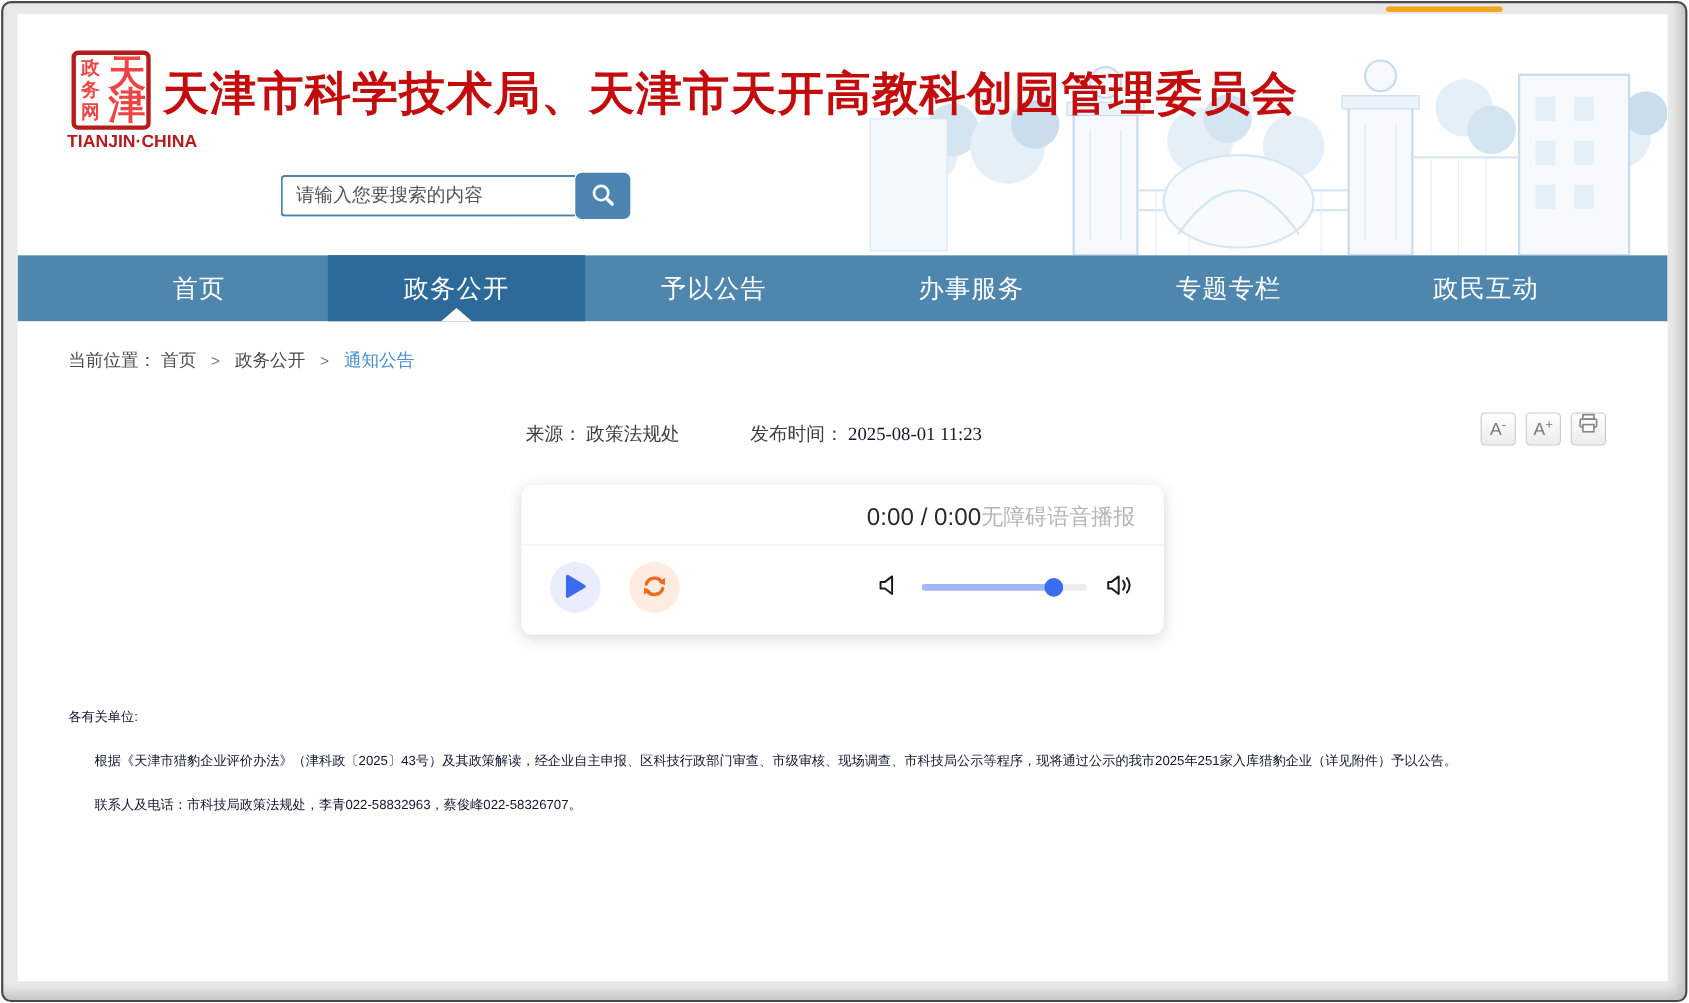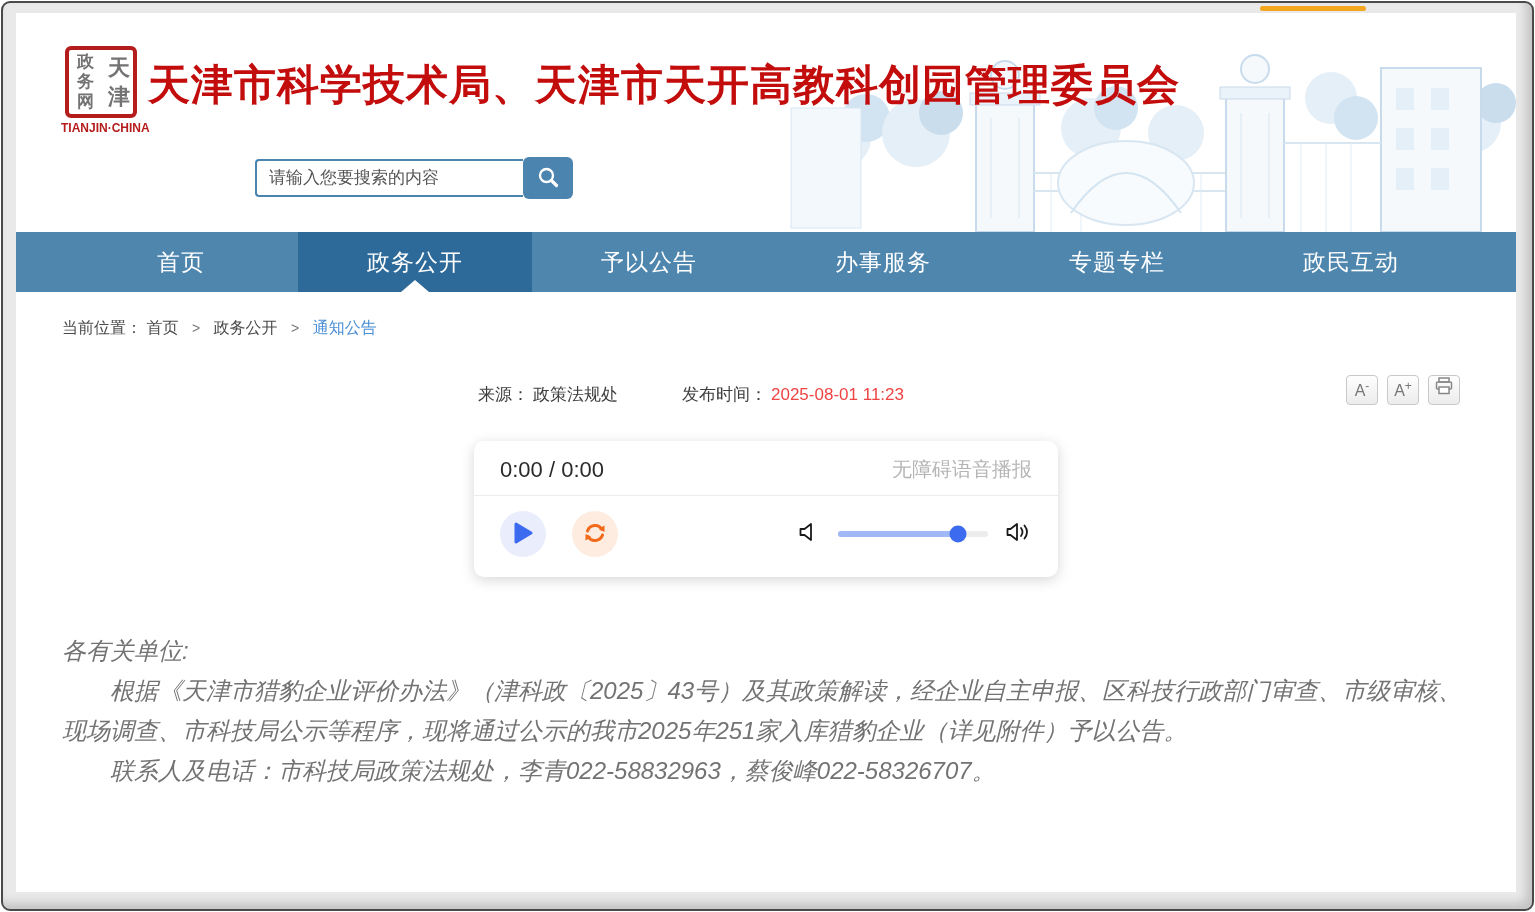--- a/index.html
+++ b/index.html
@@ -27,24 +27,24 @@
   
   .site-header { position: relative; height: 219px; background: #fff; overflow: hidden; }
   .watercolor { position: absolute; right: 0; bottom: 0; width: 745px; height: 219px; pointer-events: none; }
   .logo { position: absolute; left: 45px; top: 33px; width: 80px; text-align: center; }
   .seal {
     width: 72px; height: 72px; margin: 0 auto;
     border: 4px solid #b51c1c; border-radius: 6px;
     display: flex; flex-direction: row-reverse; align-items: center; justify-content: center;
     gap: 3px; background: #fff;
   }
-  .seal-col { display: flex; flex-direction: column; align-items: center; color: #737373; font-weight: bold; }
-  .seal-col.big { font-size: 22px; line-height: 29px; font-family: Liberation Serif, serif; }
+  .seal-col { display: flex; flex-direction: column; align-items: center; color: #ef4444; font-weight: bold; }
+  .seal-col.big { font-size: 34px; line-height: 29px; font-family: Liberation Serif, serif; }
   .seal-col.small { font-size: 17px; line-height: 20px; }
-  .seal-caption { margin-top: 3px; font-size: 12px; font-weight: bold; color: #b51c1c; letter-spacing: 0px; white-space: nowrap; }
+  .seal-caption { margin-top: 3px; font-size: 16px; font-weight: bold; color: #b51c1c; letter-spacing: 0px; white-space: nowrap; }
   .site-title {
     position: absolute; left: 132px; top: 44px;
     font-size: 42px; font-weight: bold; color: #c30d0d; letter-spacing: 1px;
     white-space: nowrap;
   }
   .search-bar { position: absolute; left: 239px; top: 144px; display: flex; align-items: center; height: 42px; }
   .search-input {
     width: 268px; height: 38px; border: 2px solid #4b84af; border-right: none;
     border-radius: 4px 0 0 4px; padding: 0 12px; font-size: 17px; color: #333;
     outline: none; font-family: "Liberation Sans", sans-serif;
@@ -77,58 +77,58 @@
 
   
   .article-title {
     margin-top: 46px; text-align: center;
     font-size: 28px; font-weight: bold; color: #2b2b2b; letter-spacing: 1px;
   }
   .meta-row { position: relative; margin-top: 44px; height: 30px; font-size: 17px; color: #3d3d3d; }
   .meta-left { padding-left: 462px; display: flex; }
   .meta-source { margin-right: 64px; }
   .meta-value { margin-left: 4px; }
-  .meta-time-value { margin-left: 4px; color: #ef4444; }
+  .meta-time-value { margin-left: 4px; color: #0f172a; font-family: Liberation Serif, serif; }
   .tools { position: absolute; right: 56px; top: -8px; display: flex; gap: 9px; }
   .tool-btn {
     width: 32px; height: 30px; border: 1px solid #c9c9c9; border-radius: 4px;
     background: linear-gradient(#fefefe, #ececec); color: #777;
     font-size: 16px; cursor: pointer; display: flex; align-items: flex-end; justify-content: center;
     padding-bottom: 4px; position: relative; font-family: "Liberation Sans", sans-serif;
   }
   .tool-sign { font-size: 12px; position: relative; top: -7px; }
 
   
   .player {
     width: 584px; margin: 28px auto 0; background: #fff;
     border-radius: 10px; box-shadow: 0 3px 14px rgba(0,0,0,.16);
   }
   .player-top {
-    display: flex; justify-content: space-between; align-items: center;
+    display: flex; justify-content: flex-end; align-items: center;
     padding: 15px 26px 12px; border-bottom: 1px solid #ededed;
   }
   .player-time { font-size: 22px; color: #2a2a2a; }
   .player-caption { font-size: 20px; color: #b5b5b5; }
   .player-controls { display: flex; align-items: center; padding: 15px 26px 20px; }
   .circle-btn {
     width: 46px; height: 46px; border-radius: 50%; border: none; cursor: pointer;
     display: flex; align-items: center; justify-content: center;
   }
   .play-btn { background: #e9edfc; margin-right: 26px; }
   .refresh-btn { background: #fdecdf; }
   .ctrl-spacer { flex: 1; }
   .vol-slider { width: 150px; height: 6px; background: #ececec; border-radius: 3px; position: relative; margin: 0 18px; cursor: pointer; }
   .vol-fill { height: 6px; border-radius: 3px; background: #a0b8f5; }
   .vol-thumb {
     position: absolute; top: 50%; transform: translate(-50%, -50%);
     width: 17px; height: 17px; border-radius: 50%; background: #3c6bf0; cursor: pointer;
   }
 
   
-  .content { padding: 0 46px; margin-top: 54px; font-size: 24px; color: #737373; line-height: 40px; font-style: italic; }
+  .content { padding: 0 46px; margin-top: 54px; font-size: 12px; color: #0f172a; line-height: 40px; }
   .content p.indent { text-indent: 2em; }
   .blank-line { height: 38px; }
 </style>
 </head>
 <body>
 
 <div class="frame">
   <div class="progress-bar" style="background: rgb(242, 167, 30);"></div>
 
   <div class="page">

